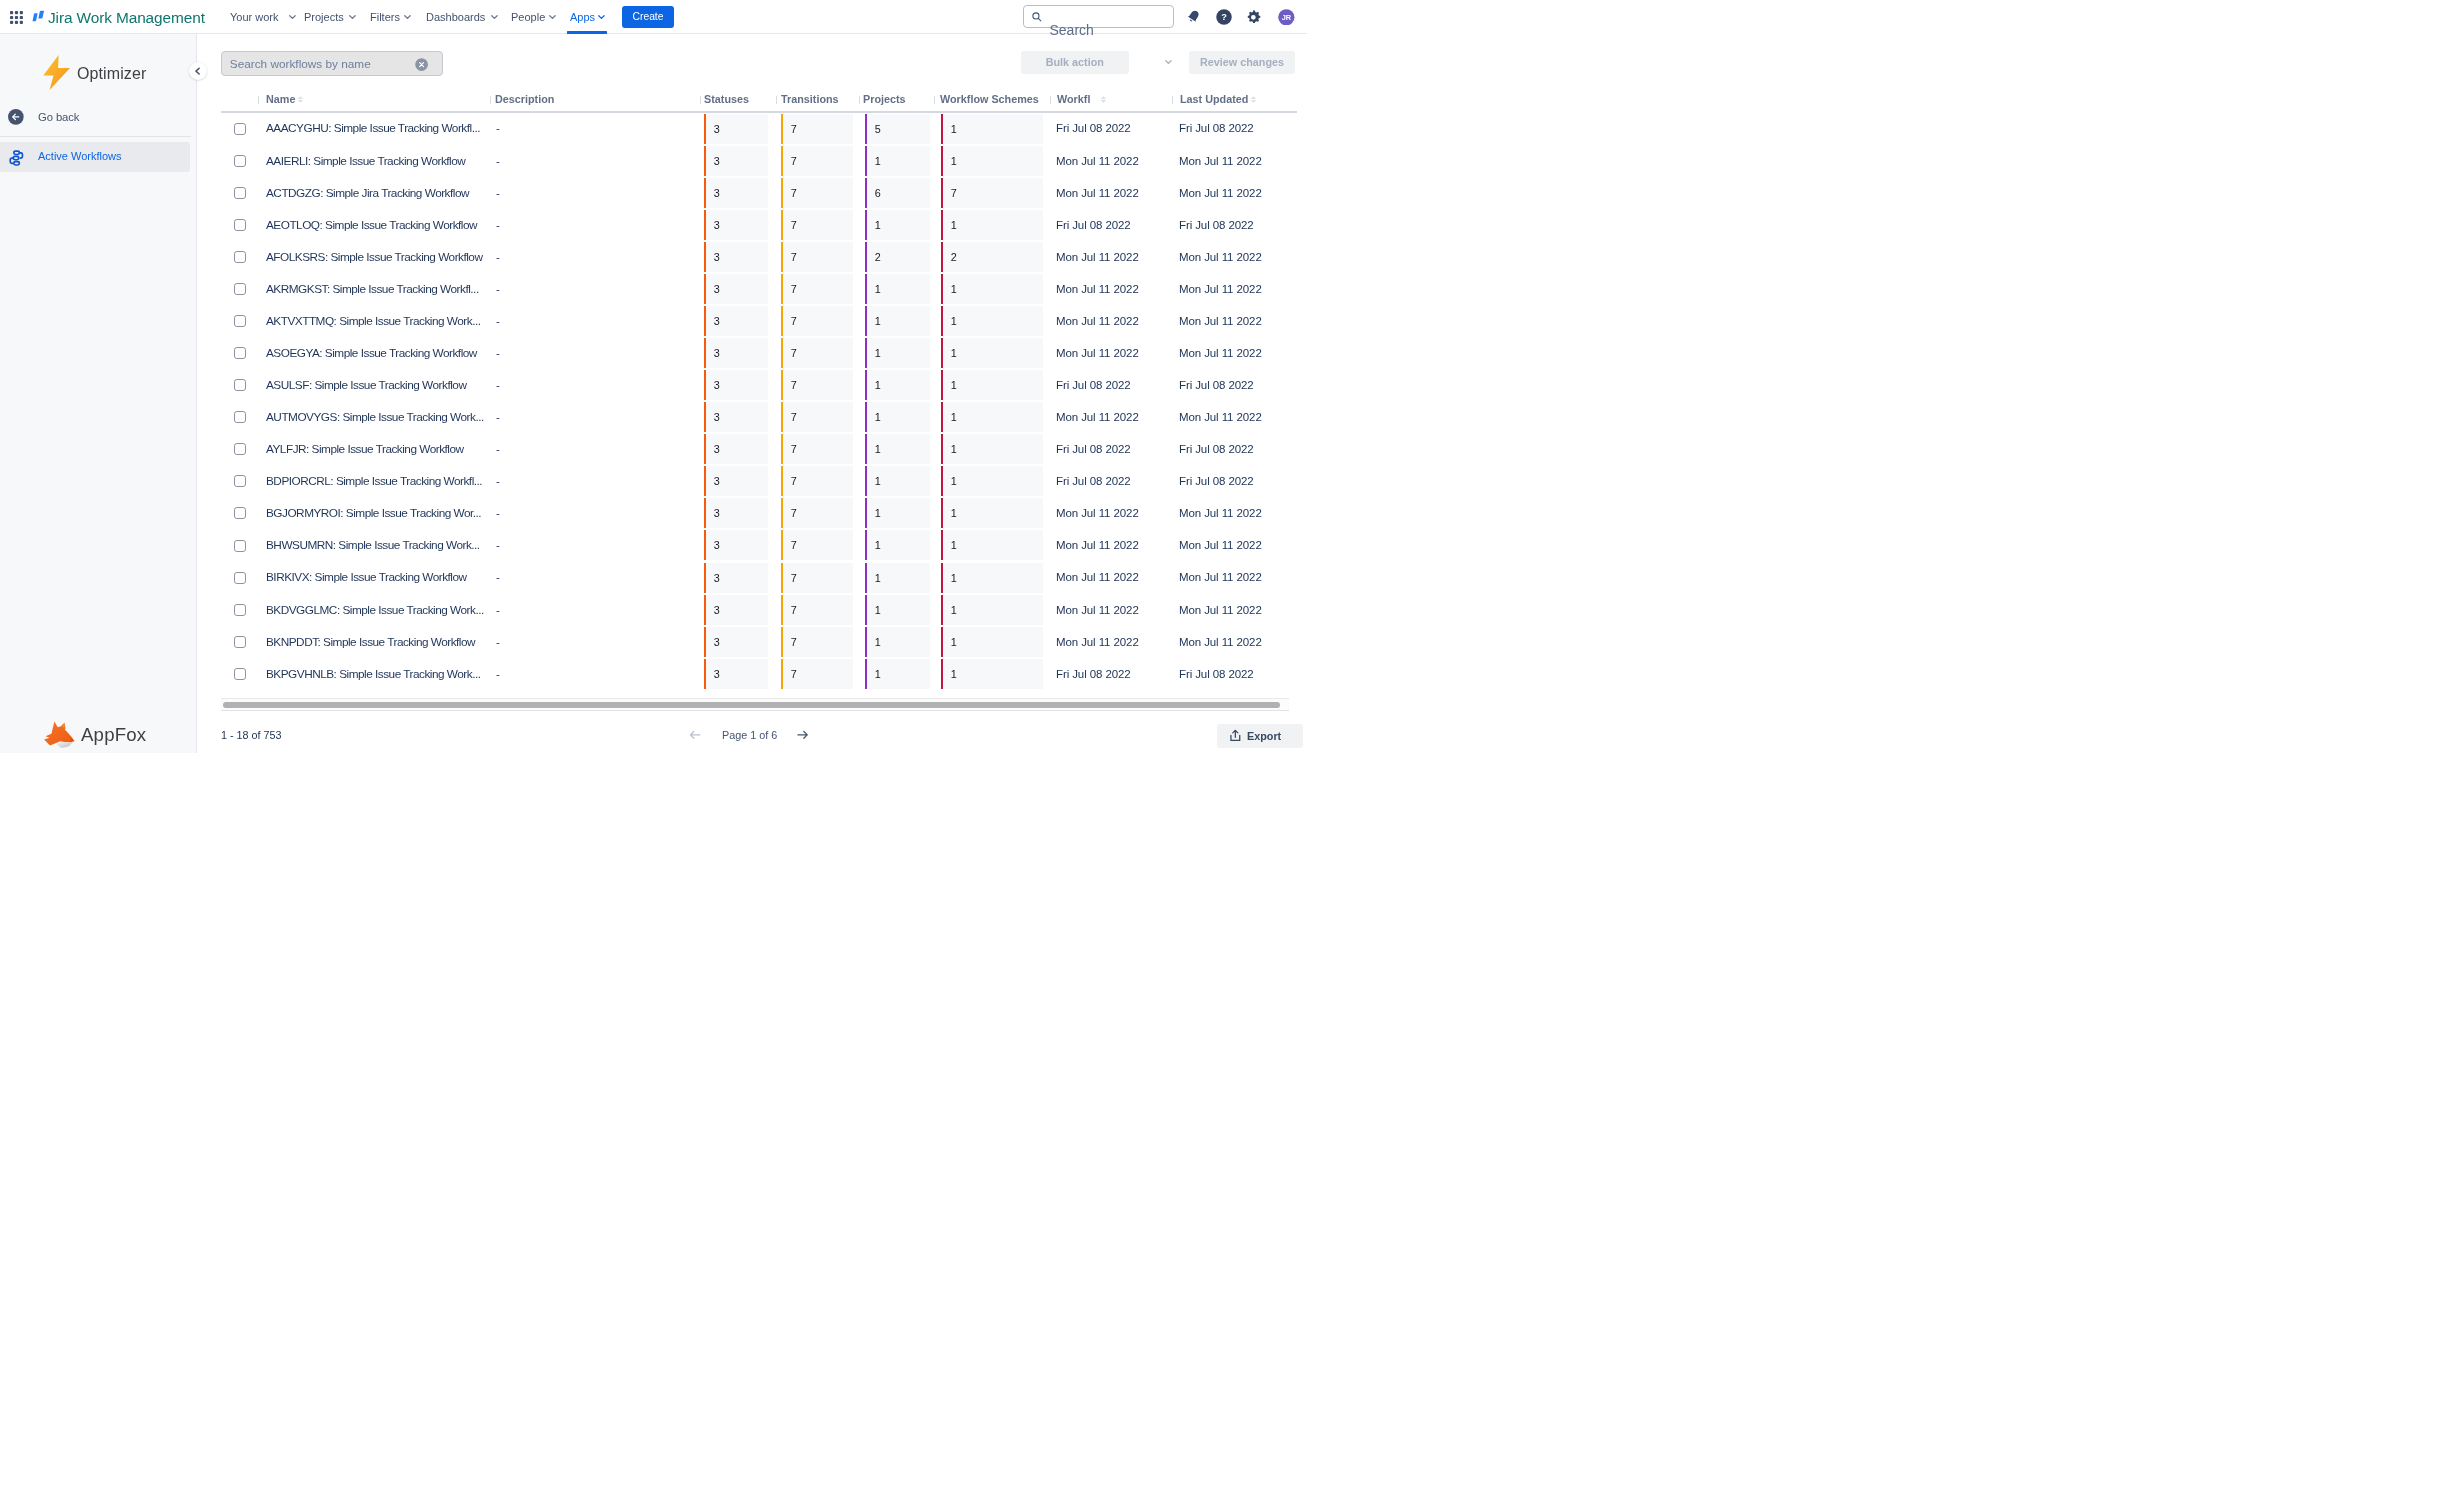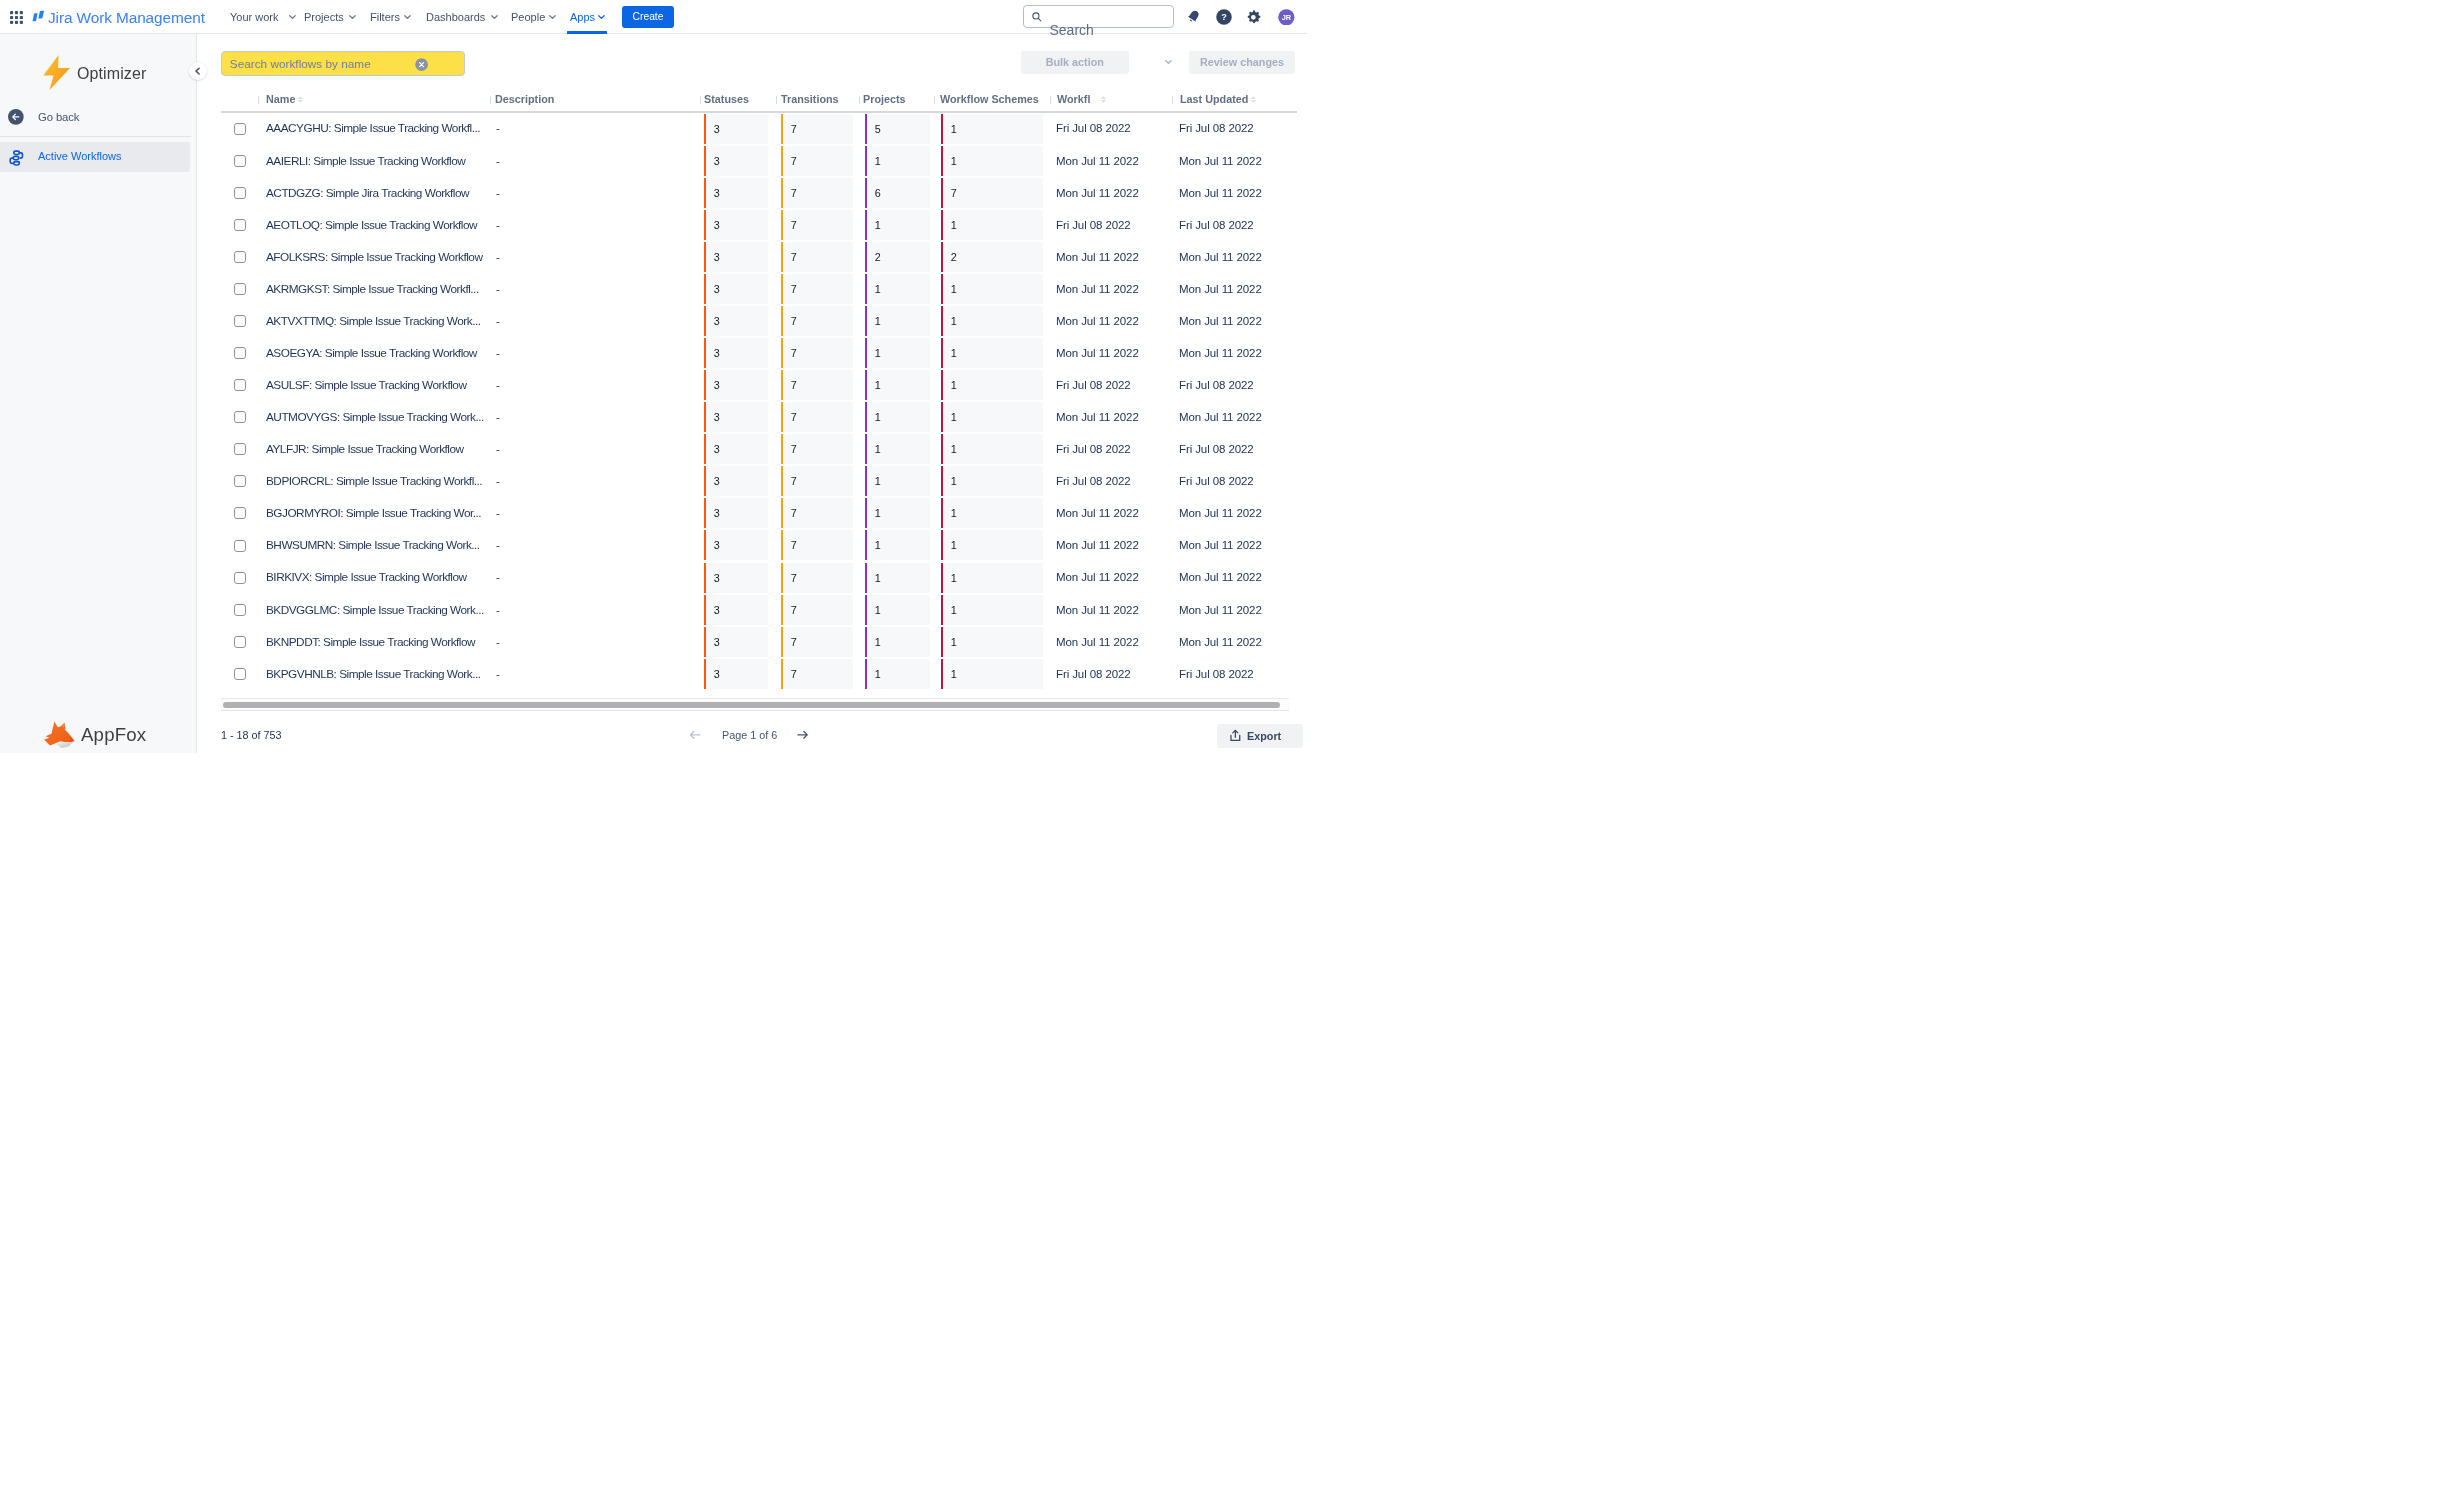--- a/index.html
+++ b/index.html
@@ -3,42 +3,42 @@
 *{margin:0;padding:0;box-sizing:border-box}
 html,body{width:1307px;height:754px;overflow:hidden;background:#fff;
   font-family:"Liberation Sans",sans-serif;-webkit-font-smoothing:antialiased}
 .abs{position:absolute}
 
 #hdr{position:absolute;left:0;top:0;width:1307px;height:34px;background:#fff;
   border-bottom:1px solid #E6E7EA;z-index:30}
 #hdr .navitem{position:absolute;top:0;height:48px;line-height:34px;font-size:11px;
   font-weight:500;color:#42526E;white-space:nowrap}
 #logo-text{position:absolute;left:48px;top:0;height:34px;line-height:35px;
-  font-size:15.4px;font-weight:500;color:#3b82f6;letter-spacing:-0.1px;white-space:nowrap}
+  font-size:15.4px;font-weight:500;color:#0f766e;letter-spacing:-0.1px;white-space:nowrap}
 .chev{position:absolute;top:15px;width:6.9px;height:4.4px}
 #apps-underline{position:absolute;left:567px;top:31px;width:40px;height:2.9px;background:#0C66E4;border-radius:0.5px}
 #create{position:absolute;left:622px;top:6.4px;width:52px;height:21.6px;border-radius:2.9px;
   background:#0C66E4;color:#fff;font-size:10.3px;font-weight:500;text-align:center;line-height:21.6px}
 #hsearch{position:absolute;left:1023px;top:4.9px;width:151px;height:23.5px;border:1px solid #B5BDCA;
   border-radius:3.9px;background:#fff}
 #hsearch span{position:absolute;left:25.5px;top:16px;font-size:14px;color:#5C6E8A}
 
 #side{position:absolute;left:0;top:34px;width:197px;height:719px;background:#F7F8F9;
   border-right:1px solid #E6E7EA;z-index:10}
 #opt-text{position:absolute;left:77px;top:31px;font-size:16px;font-weight:500;color:#3D3F43;letter-spacing:0.1px}
 #goback{position:absolute;left:38px;top:77px;font-size:11.3px;font-weight:500;letter-spacing:-0.1px;color:#44546F}
 #side-div{position:absolute;left:0;top:102px;width:191px;height:1px;background:#E2E4E8}
 #sel{position:absolute;left:0;top:108px;width:190px;height:30px;background:#E9EAEE;border-radius:0 2.9px 2.9px 0}
 #sel span{position:absolute;left:38px;top:8.3px;font-size:11px;font-weight:500;color:#0C66E4}
 #collapse{position:absolute;left:189px;top:28px;width:18px;height:18px;border-radius:50%;
   background:#fff;box-shadow:0 0.5px 2px rgba(9,30,66,.22);z-index:40}
 #appfox-text{position:absolute;left:81px;top:690px;font-size:18.6px;font-weight:500;color:#404040;letter-spacing:0.2px}
 
-#wsearch{position:absolute;left:221px;top:51px;width:244px;height:25px;border:1px solid #C3C9D4;
-  border-radius:3.9px;background:#fde047}
+#wsearch{position:absolute;left:221px;top:51px;width:222px;height:25px;border:1px solid #C3C9D4;
+  border-radius:3.9px;background:#e5e5e5}
 #wsearch span{position:absolute;left:7.8px;top:5.4px;font-size:11.8px;color:#6E7F9D}
 .tbtn{position:absolute;top:51px;height:22.5px;border-radius:2.9px;background:#F1F2F4;
   font-size:10.8px;font-weight:600;line-height:22.5px}
 
 .colsep{position:absolute;top:96px;width:1px;height:8.3px;background:#D9DCE2}
 .chdr{position:absolute;top:93px;font-size:10.8px;font-weight:600;color:#626F86;white-space:nowrap}
 #thline{position:absolute;left:221px;top:111px;width:1076px;height:1.5px;background:#D5D9DF}
 
 .cb{position:absolute;left:234px;width:11.8px;height:11.8px;border:1px solid #8A93A2;border-radius:2.9px;background:#fff}
 .nm{position:absolute;left:266px;font-size:11.8px;letter-spacing:-0.5px;color:#1F3458;white-space:nowrap;transform:translateY(-50%)}

